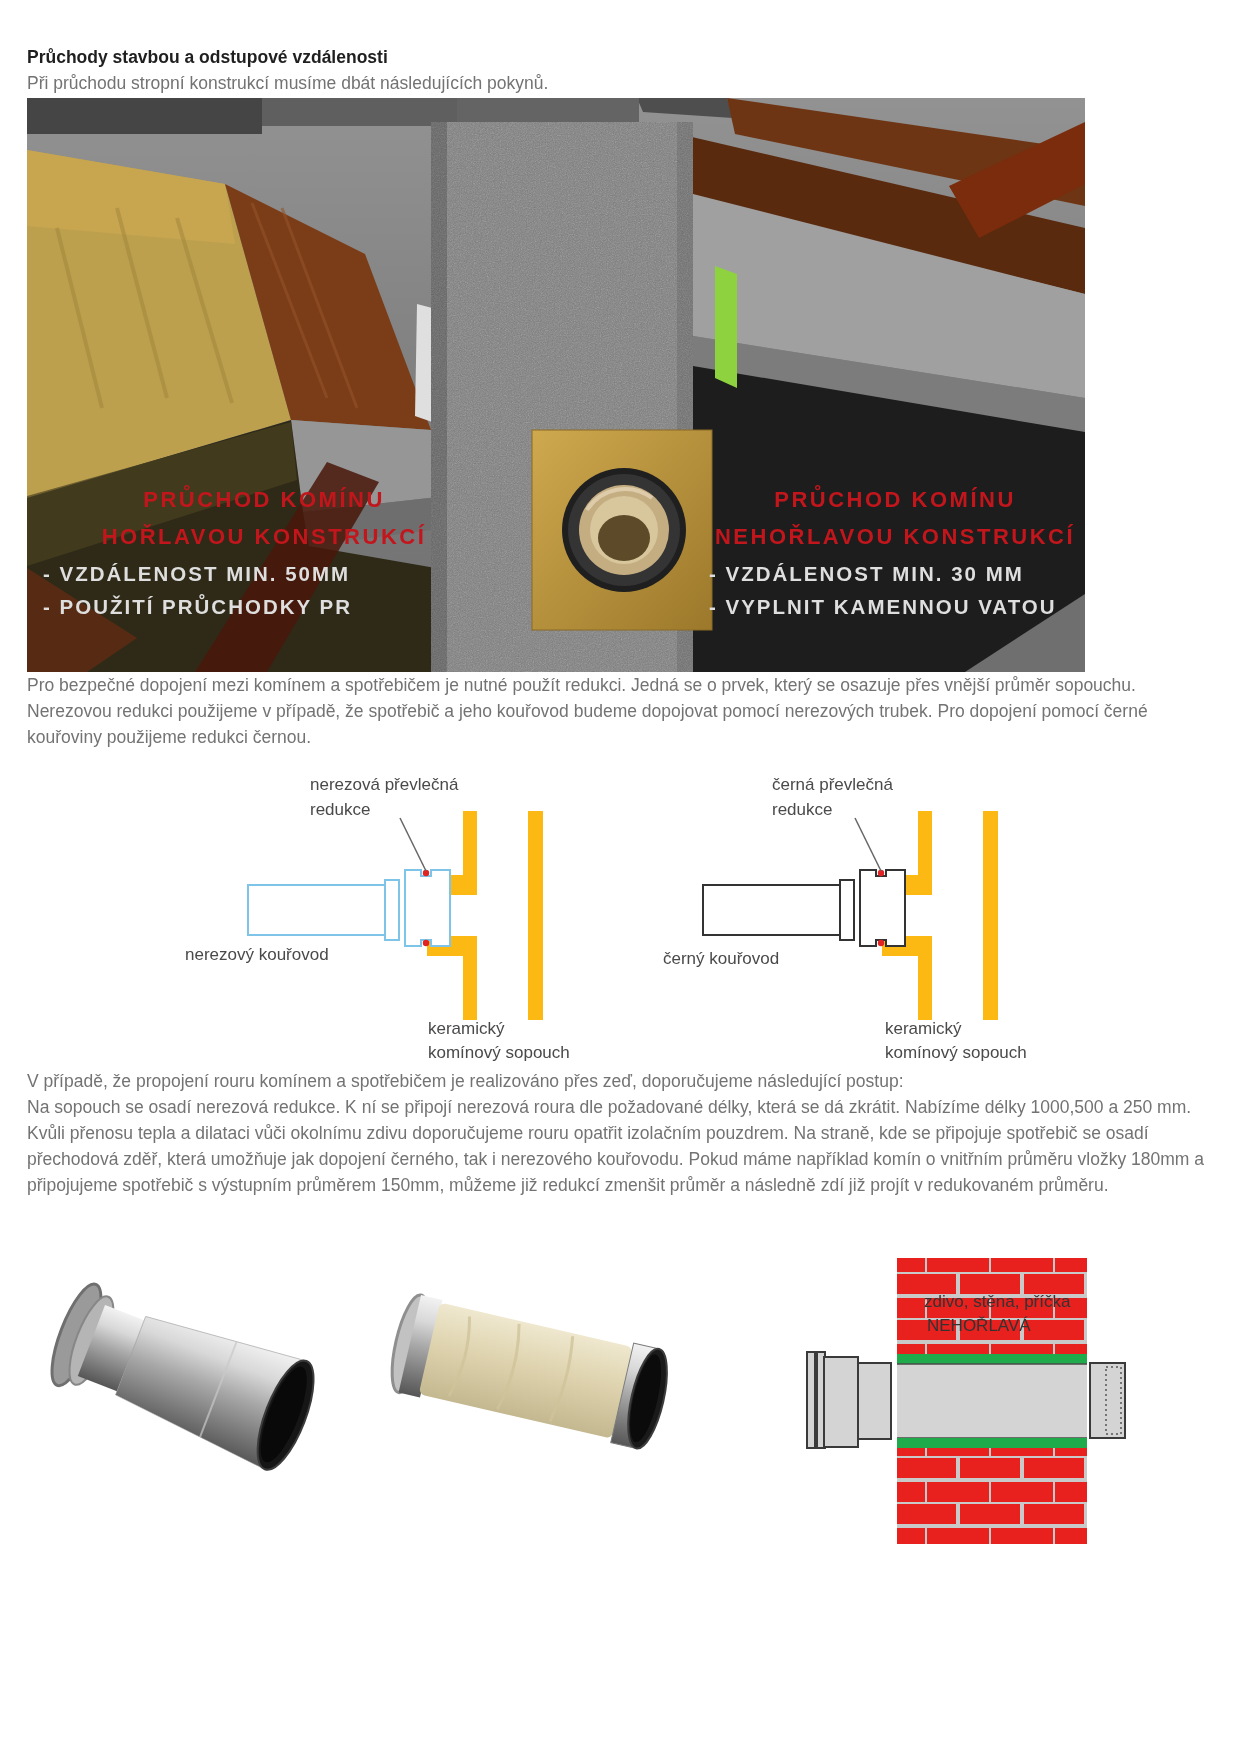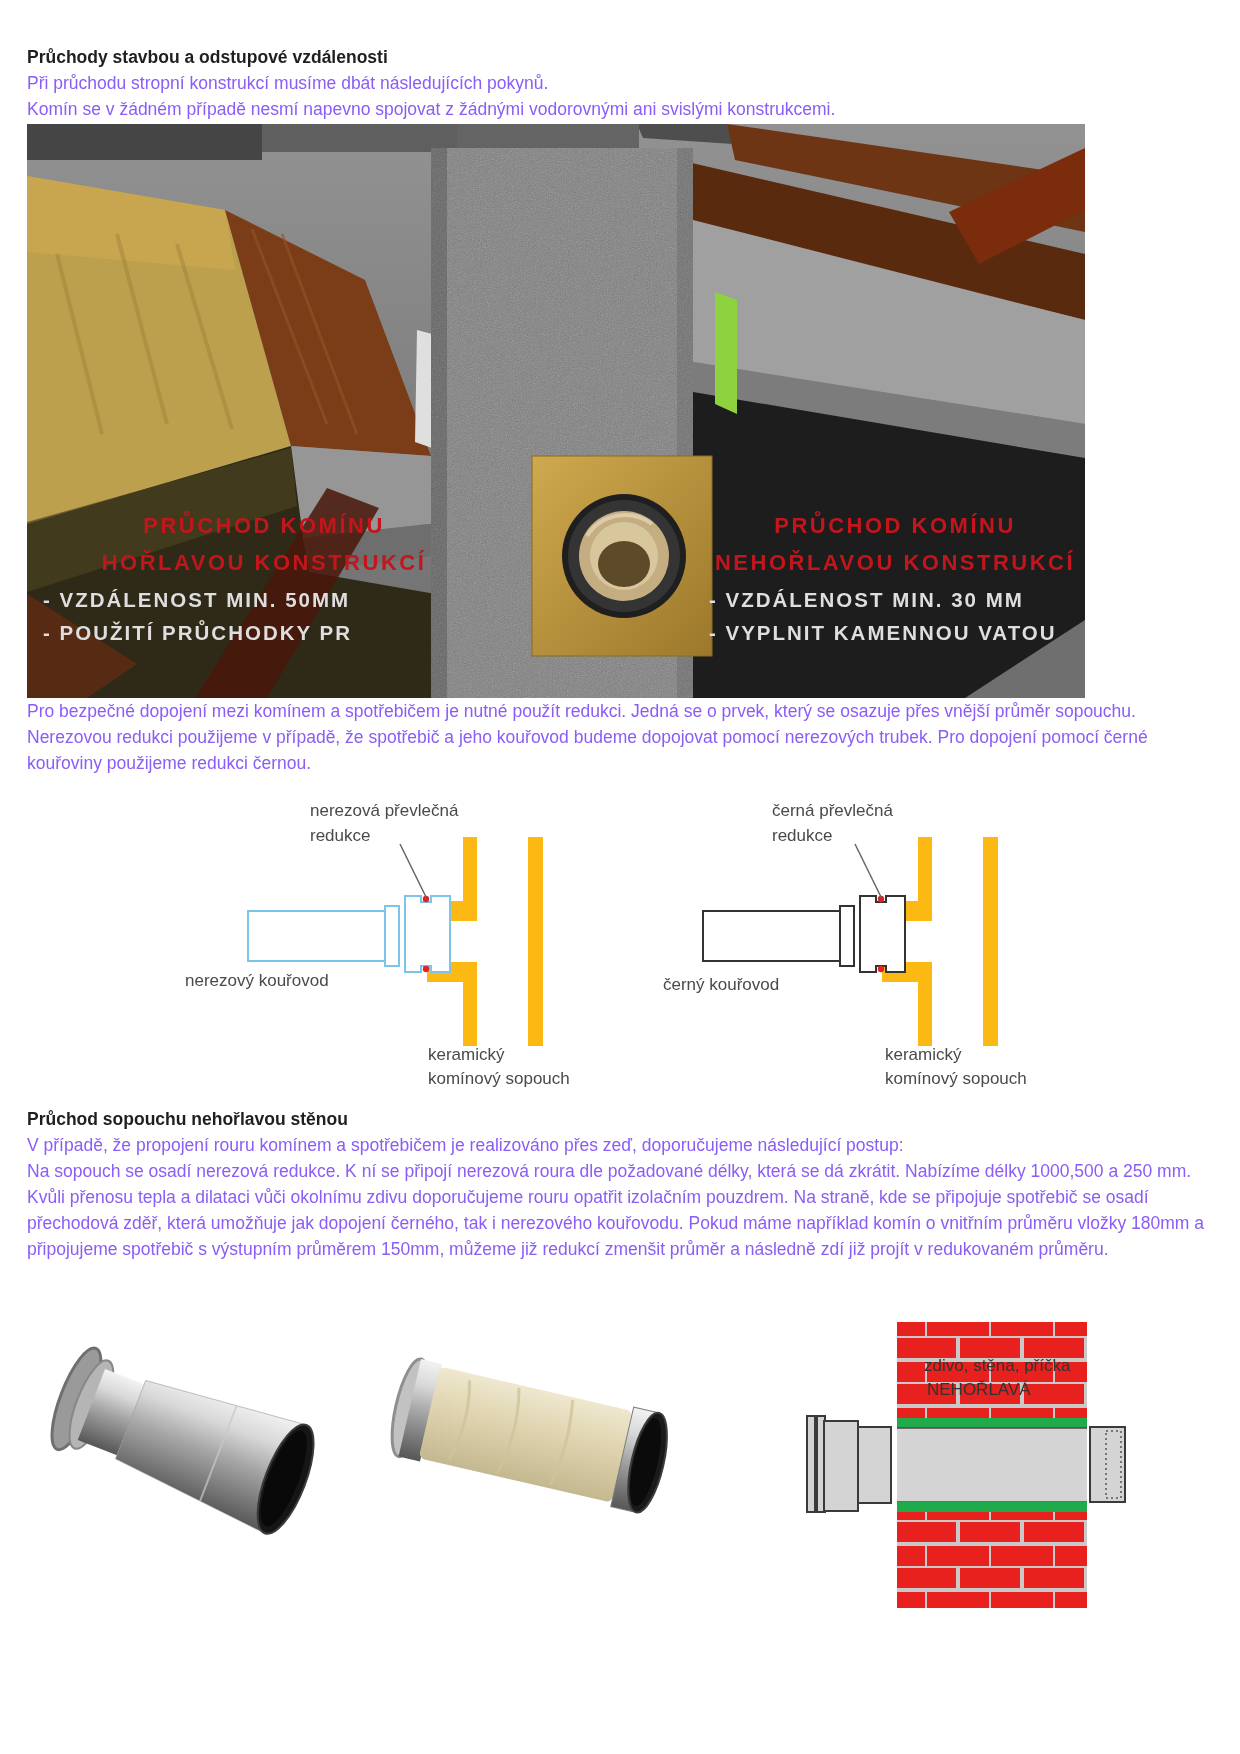--- a/index.html
+++ b/index.html
@@ -1,20 +1,20 @@
 <!DOCTYPE html>
 <html><head>
 <meta charset="utf-8">
 <style>
   html,body { margin:0; padding:0; background:#ffffff; }
   body { width:1240px; font-family:"Liberation Sans", sans-serif; color:#2e2e2e; }
   .page { position:relative; width:1240px; height:1754px; overflow:hidden; background:#fff; }
   .content { padding:0 27px; width:1186px; }
   .h { font-size:17.5px; font-weight:bold; line-height:26px; margin:0; color:#1f1f1f; }
-  .p { font-size:17.5px; line-height:26px; margin:0; color:#8b5cf6; }
+  .p { font-size:17.5px; line-height:26px; margin:0; color:#737373; }
   .mt-first { margin-top:44px; }
   .hero-wrap { margin-top:2px; width:1058px; height:574px; }
   .hero-wrap svg { display:block; }
   .hero-red { fill:#c3161c; font-weight:bold; font-size:22px; letter-spacing:2.5px; font-family:"Liberation Sans",sans-serif; }
   .hero-white { fill:#dedede; font-weight:bold; font-size:20.5px; letter-spacing:2px; font-family:"Liberation Sans",sans-serif; }
   .sec2-head { margin-top:14px; }
   .diagrams { margin-top:18px; width:1186px; height:300px;text-align:center; }
   .dia-label { fill:#4a4a4a; font-size:17px; font-family:"Liberation Sans",sans-serif; }
   .sec3-head { margin-top:12px; }
   .figures { margin-top:52px; display:flex; width:1186px; align-items:flex-start; }
@@ -22,21 +22,20 @@
   .wall-label { fill:#333; font-size:17px; font-family:"Liberation Sans",sans-serif; }
 </style>
 </head>
 <body>
 
 <div class="page">
   <div class="content">
 
     <div class="h mt-first">Průchody stavbou a odstupové vzdálenosti</div>
     <div class="p">Při průchodu stropní konstrukcí musíme dbát následujících pokynů.</div>
-    <div class="p">Komín se v žádném případě nesmí napevno spojovat z žádnými vodorovnými ani svislými konstrukcemi.</div>
 
     <div class="hero-wrap">
       <svg viewBox="0 0 1058 574" width="1058" height="574">
         <defs>
           <linearGradient id="bgGrad" x1="0" y1="0" x2="0" y2="1">
             <stop offset="0" stop-color="#929292"></stop>
               <stop offset="1" stop-color="#6e6e6e"></stop>
           </linearGradient>
           <linearGradient id="goldGrad" x1="0" y1="0" x2="1" y2="1">
             <stop offset="0" stop-color="#cfa94e"></stop>
@@ -142,21 +141,20 @@
           <line x1="828" y1="50" x2="854" y2="103" stroke="#666" stroke-width="1.5"></line>
           <text class="dia-label" x="745" y="22">černá převlečná</text>
           <text class="dia-label" x="745" y="47">redukce</text>
           <text class="dia-label" x="636" y="196">černý kouřovod</text>
           <text class="dia-label" x="858" y="266">keramický</text>
           <text class="dia-label" x="858" y="290">komínový sopouch</text>
         </g>
       </svg>
     </div>
 
-    <div class="h sec3-head">Průchod sopouchu nehořlavou stěnou</div>
     <div class="p">V případě, že propojení rouru komínem a spotřebičem je realizováno přes zeď, doporučujeme následující postup:</div>
     <div class="p">Na sopouch se osadí nerezová redukce. K ní se připojí nerezová roura dle požadované délky, která se dá zkrátit. Nabízíme délky 1000,500 a 250 mm. Kvůli přenosu tepla a dilataci vůči okolnímu zdivu doporučujeme rouru opatřit izolačním pouzdrem. Na straně, kde se připojuje spotřebič se osadí přechodová zděř, která umožňuje jak dopojení černého, tak i nerezového kouřovodu. Pokud máme například komín o vnitřním průměru vložky 180mm a připojujeme spotřebič s výstupním průměrem 150mm, můžeme již redukcí zmenšit průměr a následně zdí již projít v redukovaném průměru.</div>
 
     <div class="figures">
 
       <svg class="fig" viewBox="0 0 345 300" width="345" height="300">
         <defs>
           <linearGradient id="steel" x1="0" y1="0" x2="0" y2="1">
             <stop offset="0" stop-color="#f2f2f2"></stop>
               <stop offset="0.25" stop-color="#d8d8d8"></stop>

